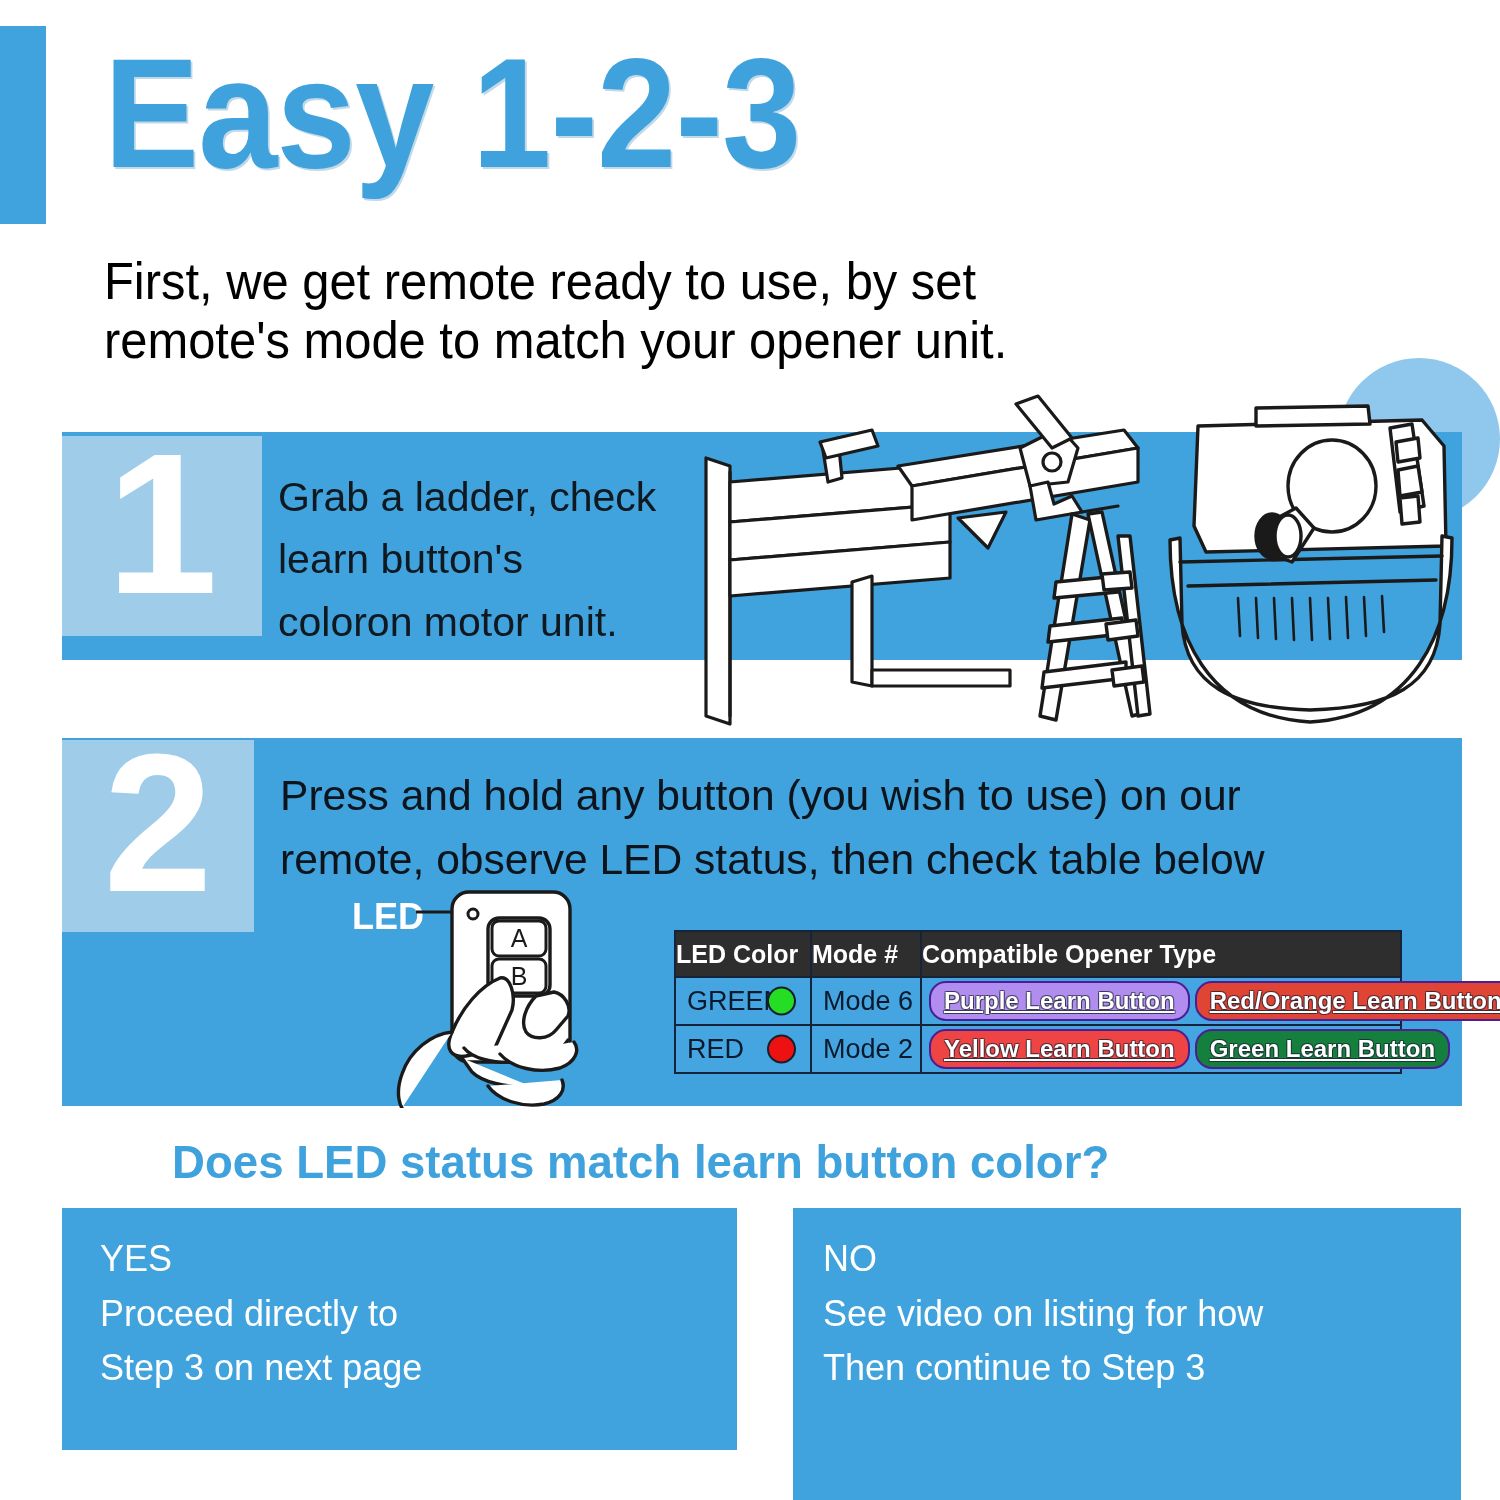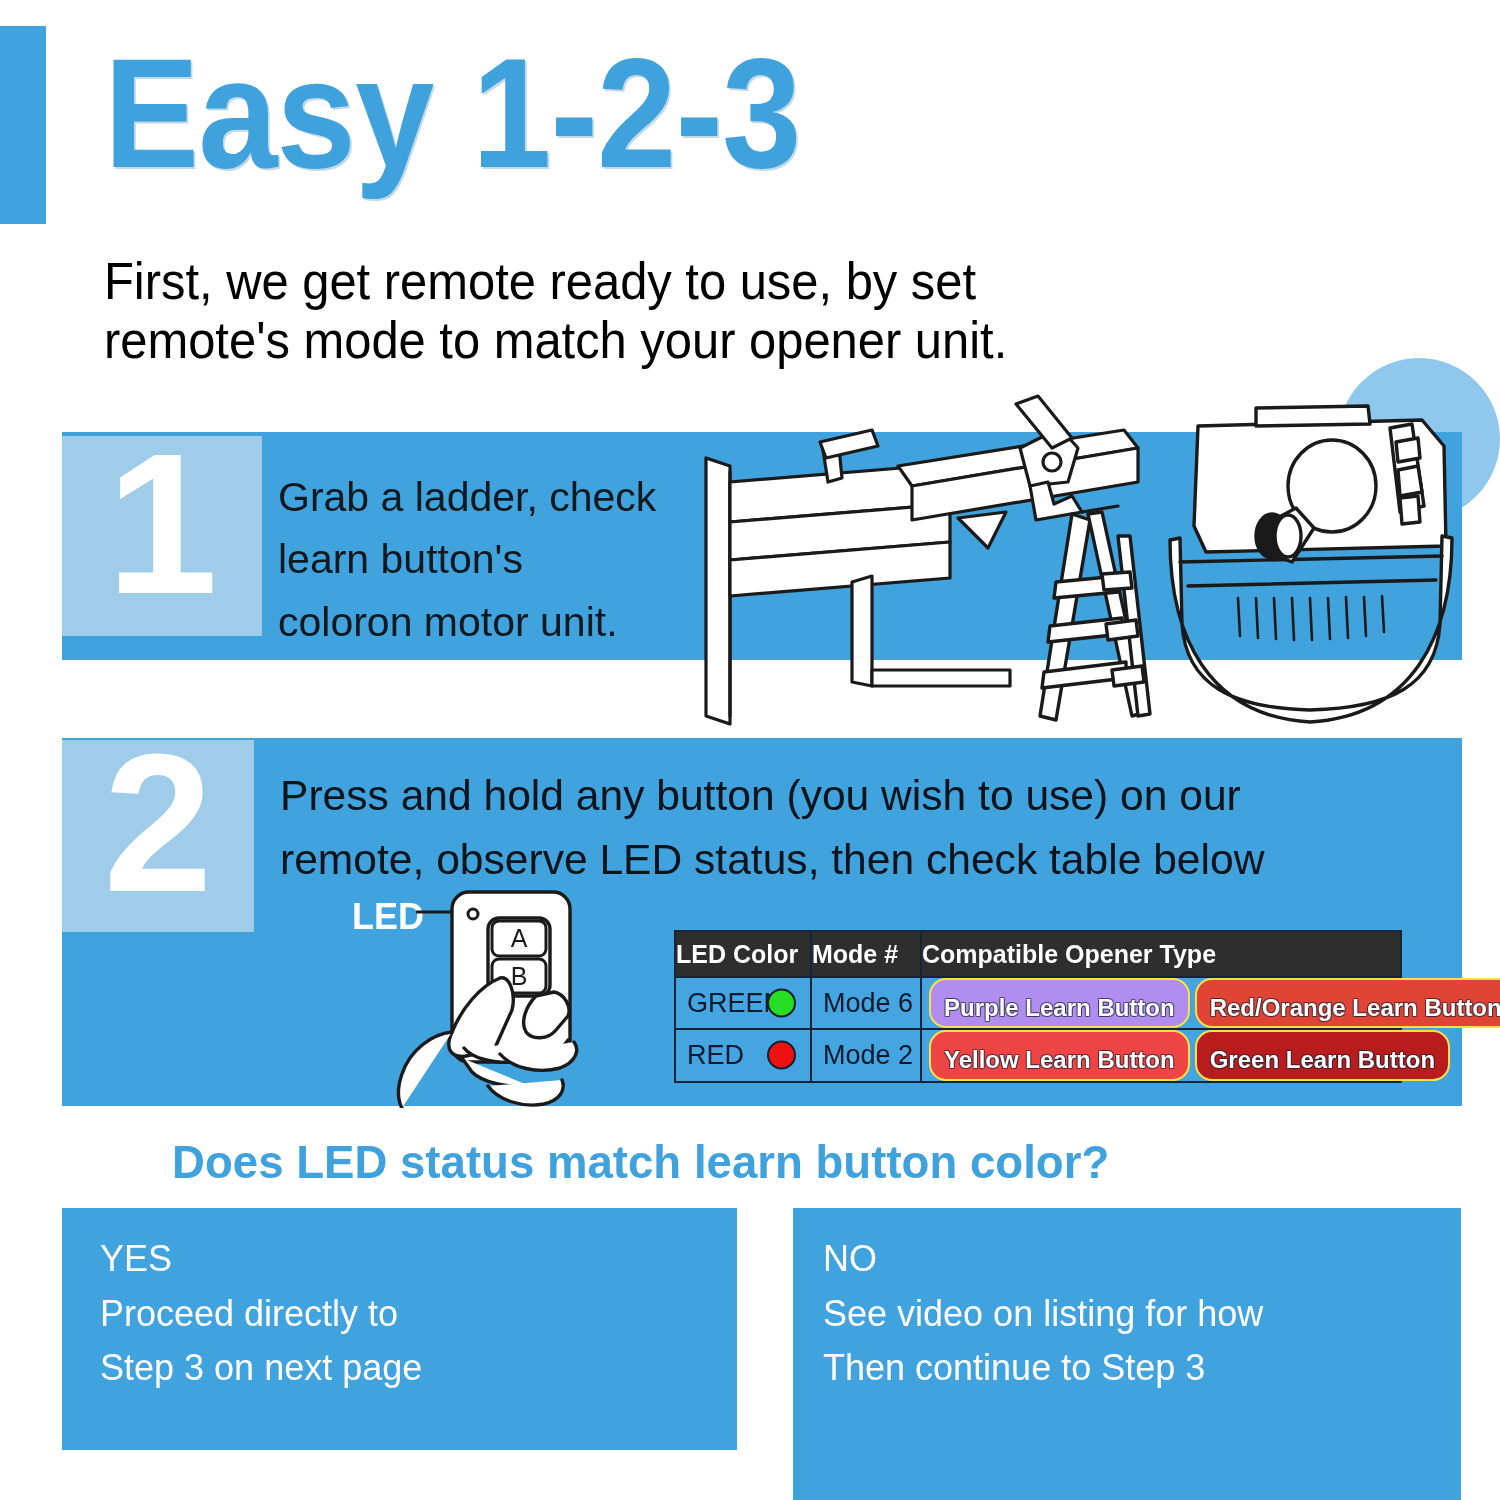--- a/index.html
+++ b/index.html
@@ -219,35 +219,36 @@
   }
   .led-dot.green { right: 14px; background: #25dd22; }
   .led-dot.red   { right: 14px; background: #ee1111; }
   td.col-opener {
     padding-left: 7px !important;
     white-space: nowrap;
   }
   .pill {
     display: inline-block;
     border-radius: 17px;
-    border: 2px solid #fde047;
-    padding: 14px 13px 4px 13px;
+    border: 2px solid #4c1d95;
+    padding: 4px 13px 4px 13px;
     font-size: 24px;
     font-weight: bold;
     color: #ffffff;
     line-height: 1.18;
     vertical-align: middle;
     margin-right: 5px;
     text-shadow: -1px -1px 0 rgba(25,35,50,.55), 1px -1px 0 rgba(25,35,50,.55),
                  -1px 1px 0 rgba(25,35,50,.55), 1px 1px 0 rgba(25,35,50,.55);
+    text-decoration: underline;
   }
   .pill.purple { background: #b28df0; }
   .pill.redorange { background: #e04434; }
   .pill.yellow { background: #ef4444; }
-  .pill.green { background: #b91c1c; }
+  .pill.green { background: #15803d; }
 
   
   #question {
     position: absolute;
     left: 172px;
     top: 1134px;
     font-size: 47px;
     font-weight: bold;
     color: #3fa2dc;
     white-space: nowrap;

